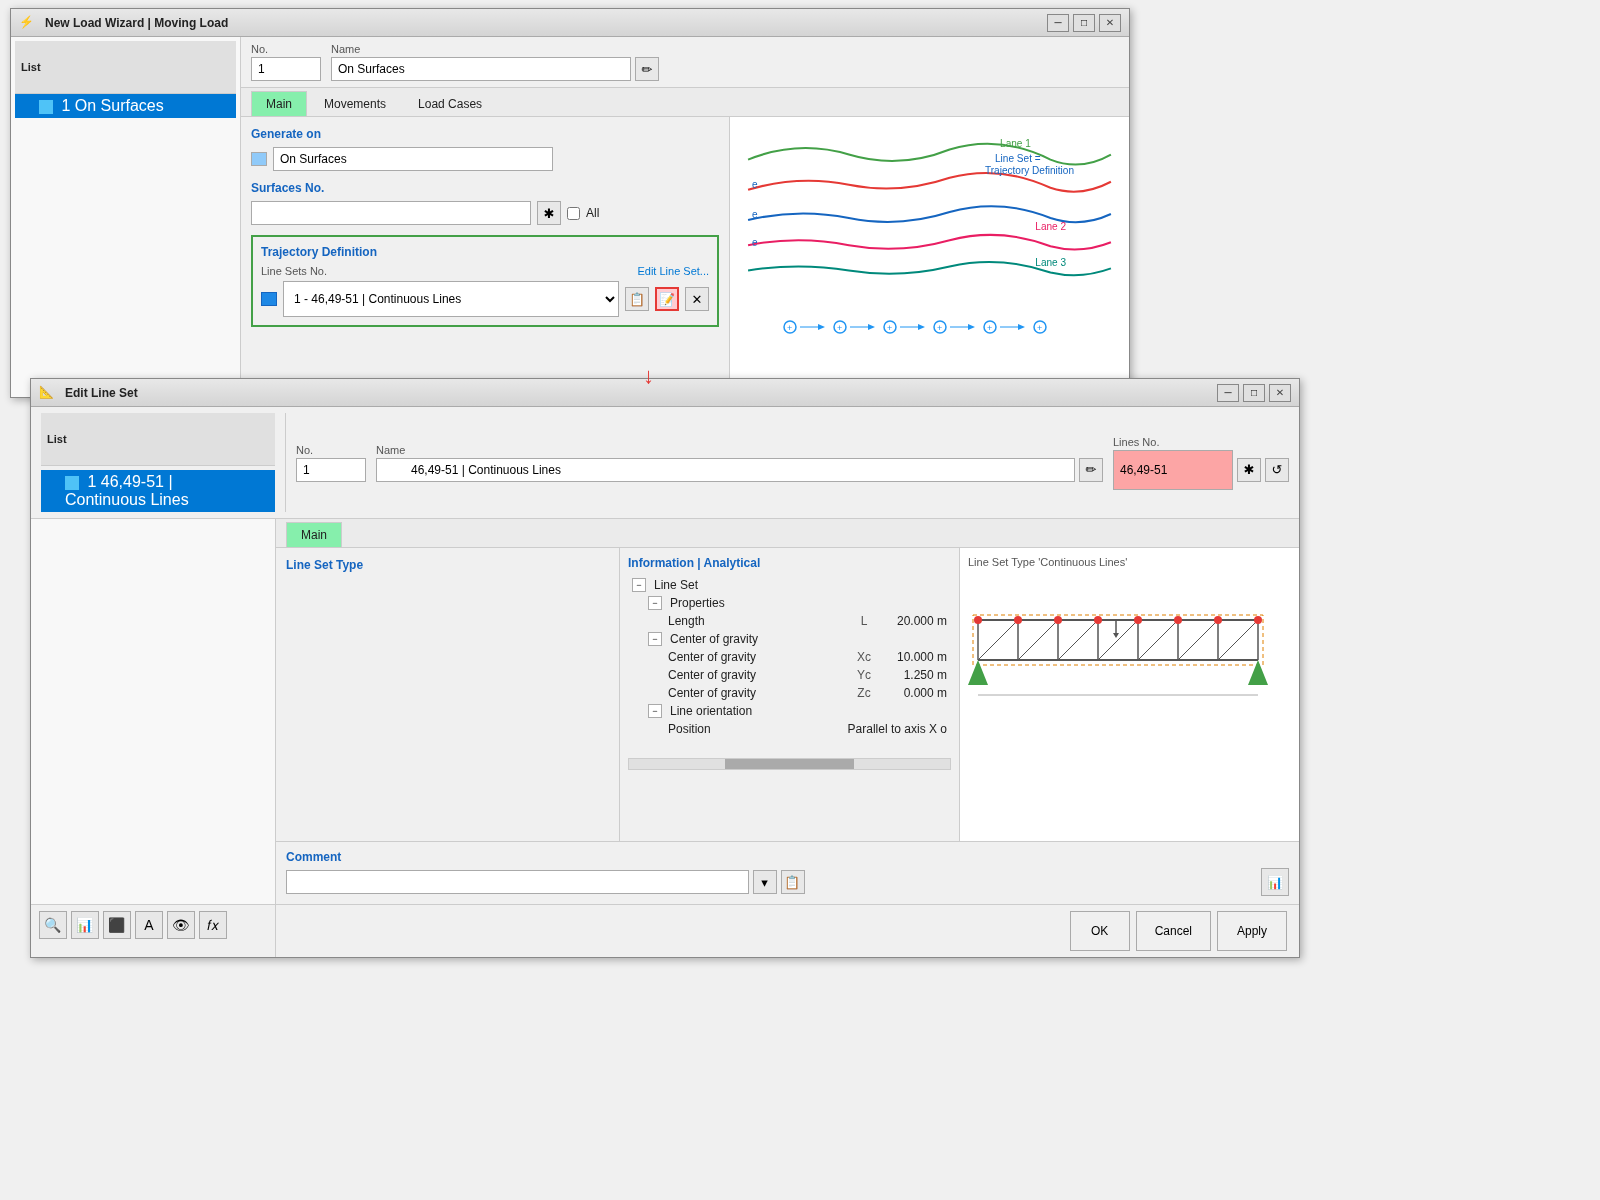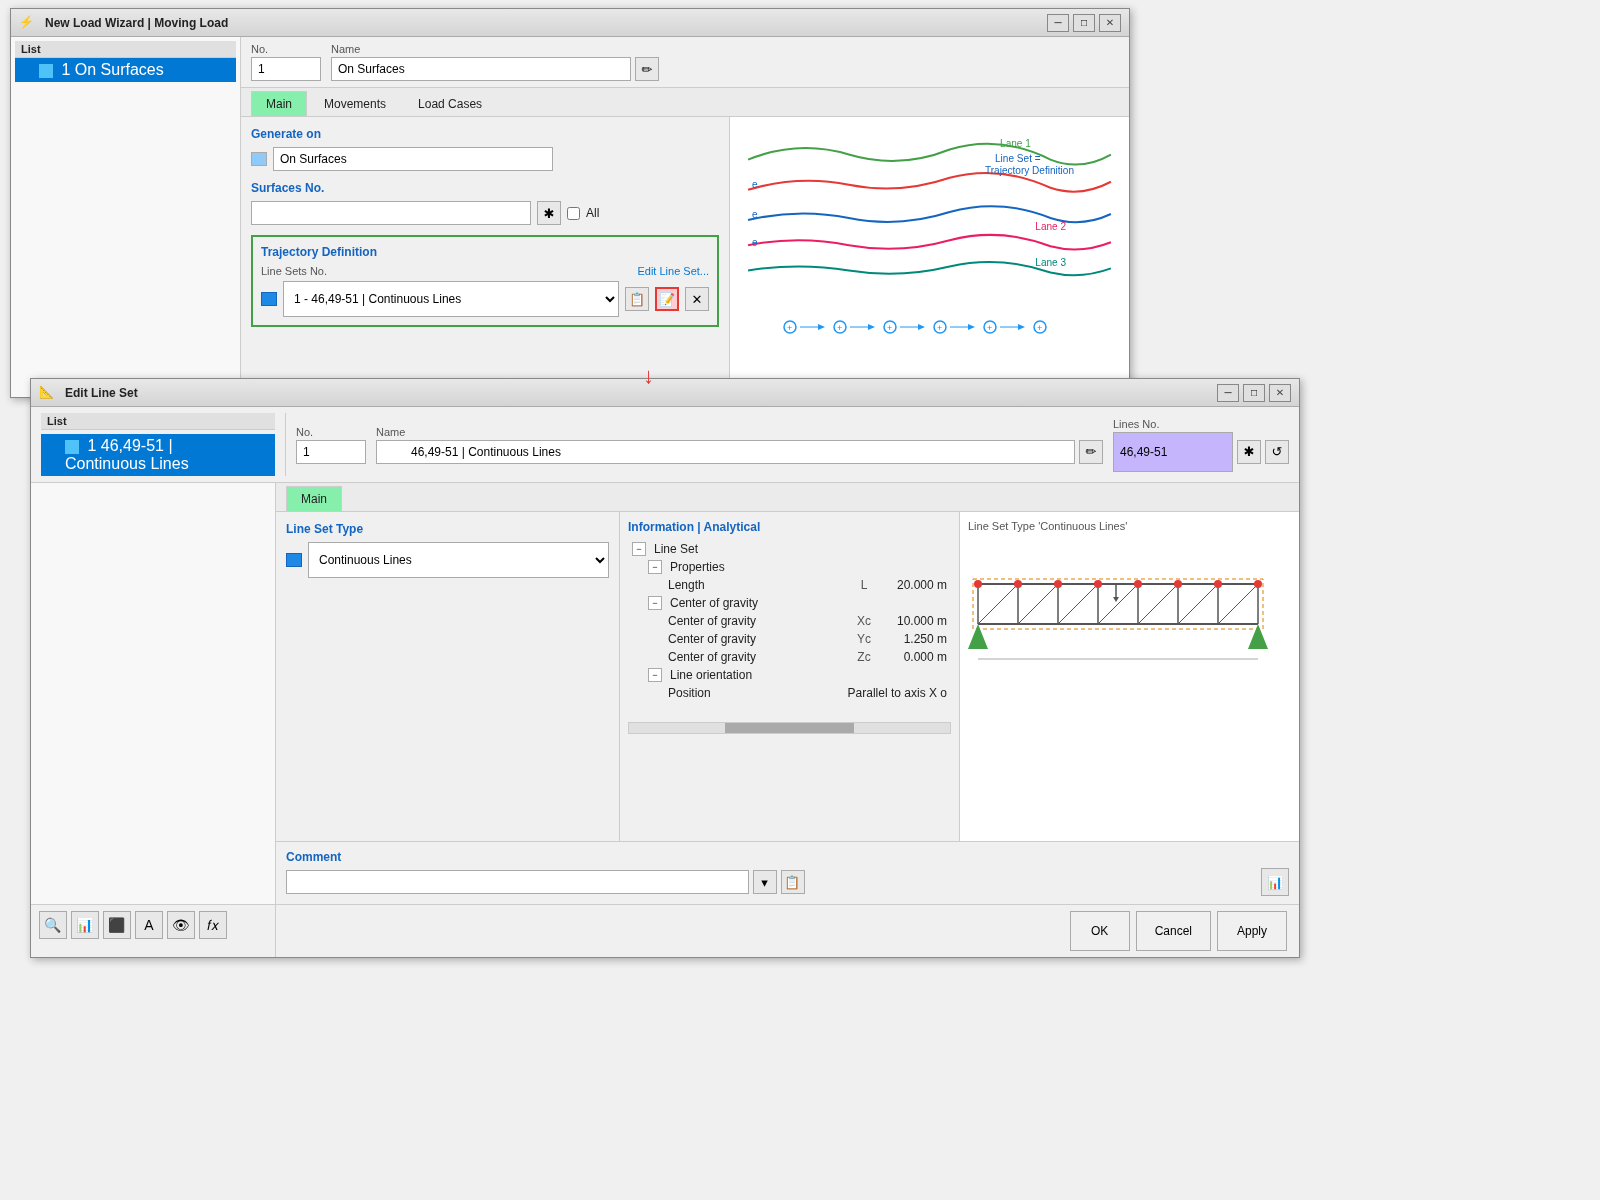--- a/index.html
+++ b/index.html
@@ -58,21 +58,21 @@
       height: calc(100% - 28px);
     }
     .left-panel {
       width: 230px;
       border-right: 1px solid #ccc;
       background: #f8f8f8;
       padding: 4px;
     }
     .panel-header {
       font-weight: 600;
-      padding: 2px 6px;
+      padding: 20px 6px;
       background: #e0e0e0;
       border-bottom: 1px solid #ccc;
       font-size: 11px;
     }
     .list-item {
       padding: 3px 24px;
       cursor: pointer;
       font-size: 16px;
     }
     .list-item.selected {
@@ -369,21 +369,21 @@
       width: 28px; height: 28px;
       border: 1px solid #aaa;
       background: #e8e8e8;
       cursor: pointer;
       display: flex; align-items: center; justify-content: center;
       font-size: 14px;
     }
     .lines-no-input {
       width: 120px;
       border: 1px solid #aaa;
-      background: #c4b5fd;
+      background: #fca5a5;
       padding: 2px 6px;
       height: 40px;
       font-size: 12px;
     }
 
     
     .scrollbar-area {
       height: 12px;
       background: #e0e0e0;
       margin: 4px 0;
@@ -597,26 +597,20 @@
       <div class="els-right">
 
         <div class="els-tab-bar">
           <div class="tab active">Main</div>
         </div>
 
         <div class="els-content">
 
           <div class="els-form">
             <div class="section-label">Line Set Type</div>
-            <div style="display:flex;align-items:center;gap:6px;">
-              <span class="blue-square"></span>
-              <select class="dropdown-select">
-                <option value="Continuous Lines">Continuous Lines</option>
-              </select>
-            </div>
           </div>
 
           <div class="els-info">
             <div class="info-header">Information | Analytical</div>
 
             <div>
 
               <div class="tree-row">
                 <div class="tree-expand">−</div>
                 <span>Line Set</span>

